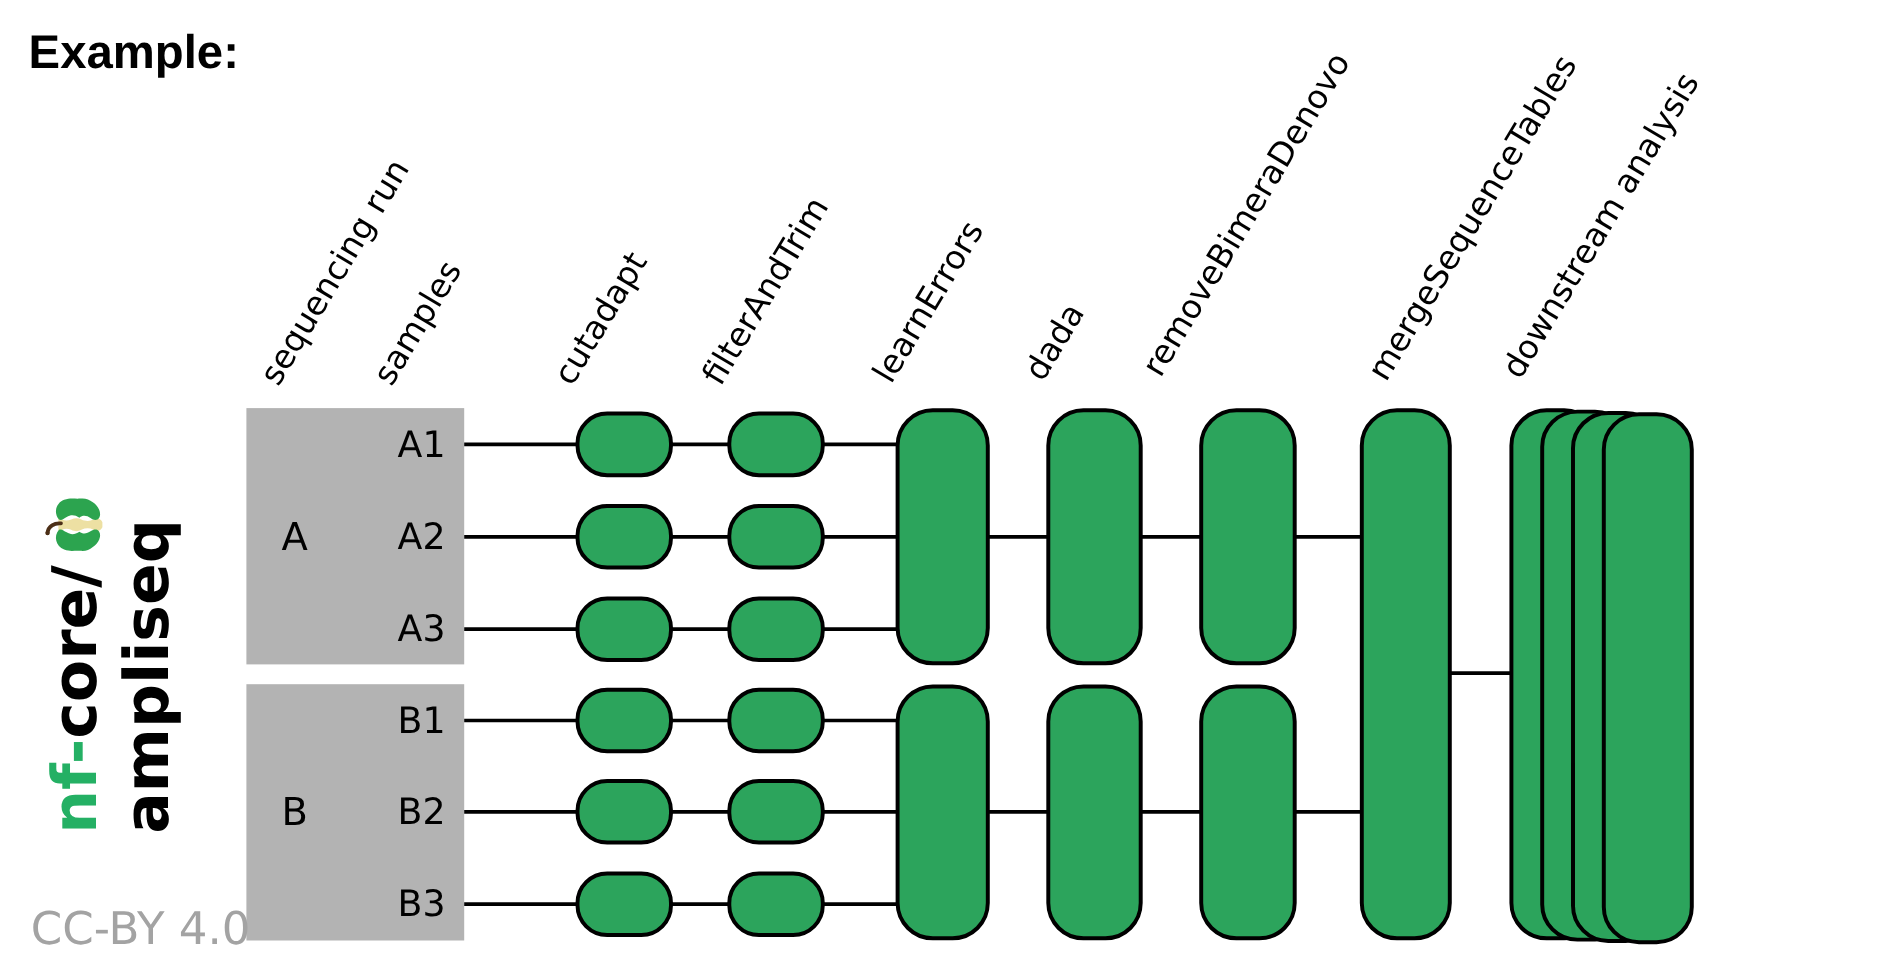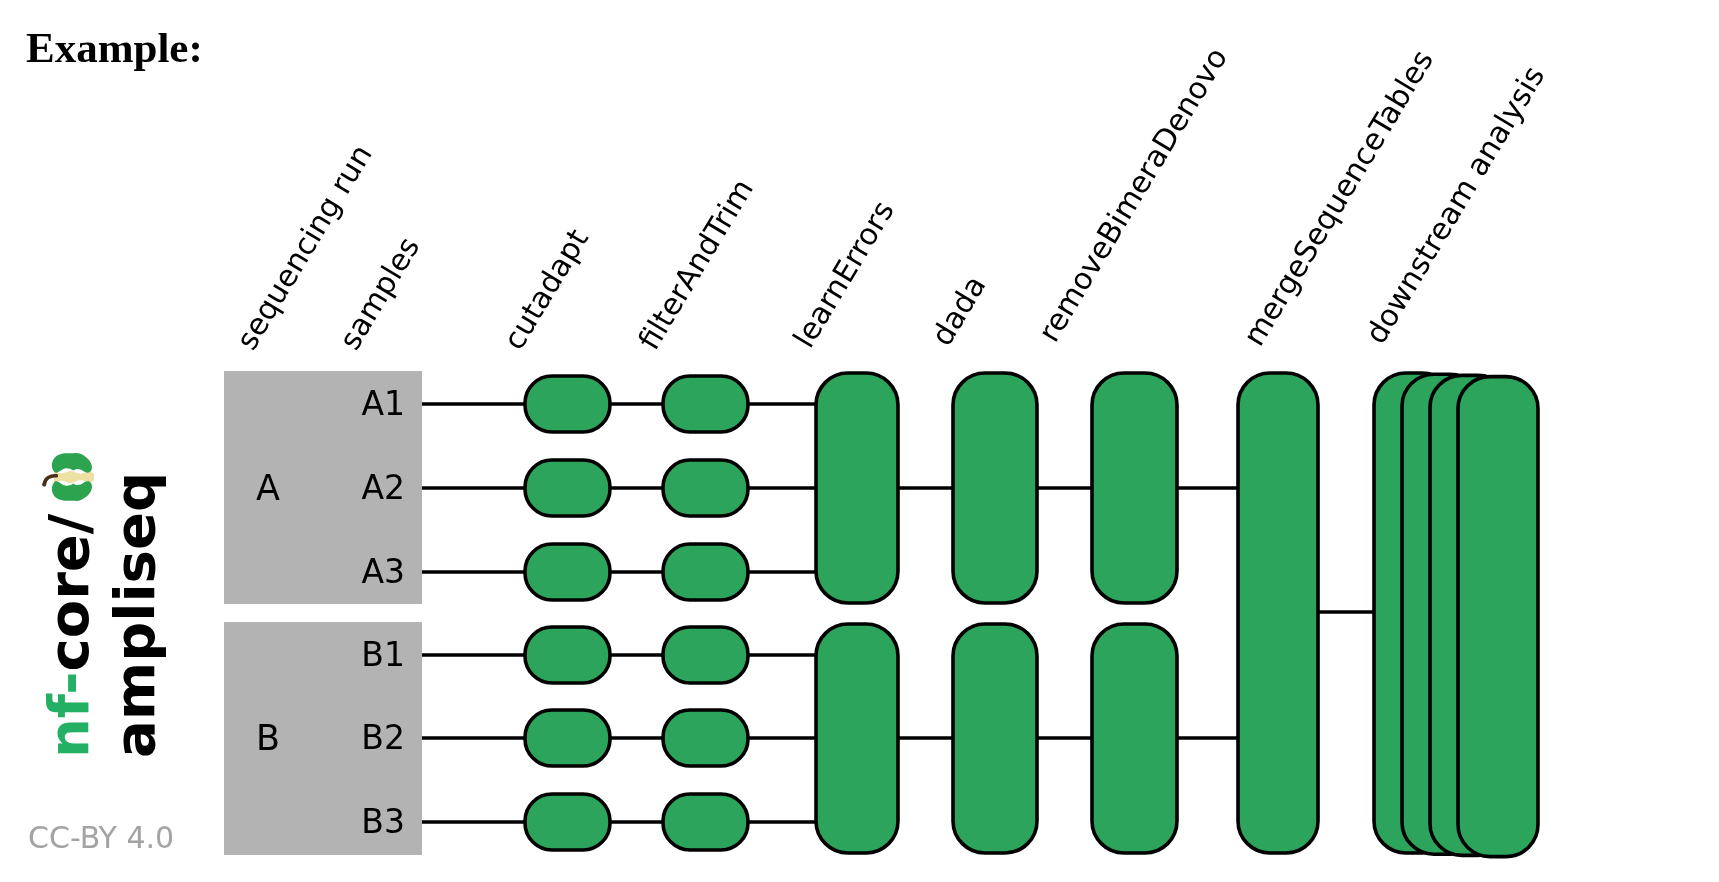--- a/index.html
+++ b/index.html
@@ -2,37 +2,37 @@
 <html><head>
 <meta charset="utf-8">
 <style>
   html,body{margin:0;padding:0;}
   body{
     width:1719px;height:882px;position:relative;overflow:hidden;background:#ffffff;
     font-family:"DejaVu Sans",sans-serif;
   }
   .title{
     position:absolute;left:26px;top:24px;
-    font-family:Liberation Serif, serif;font-weight:bold;
+    font-family:Liberation Sans, sans-serif;font-weight:bold;
     font-size:43px;line-height:48px;color:#000;white-space:nowrap;
   }
   .workflow{position:absolute;left:0;top:0;}
   .workflow text{font-family:"DejaVu Sans",sans-serif;fill:#000;}
   .logo{
     position:absolute;left:36px;top:758px;width:372px;height:150px;
     transform:rotate(-90deg);transform-origin:0 0;
     font-family:"DejaVu Sans",sans-serif;font-weight:bold;
     font-size:56px;line-height:66px;white-space:nowrap;color:#000;
   }
   .logo .nf{color:var(--logo-green,#24B064);}
   .logo .core{color:var(--logo-black,#000);}
   .logo .apple{width:58px;height:58px;vertical-align:-9px;margin-left:8px;}
   .license{
     position:absolute;left:28px;top:820px;
-    font-size:30px;color:var(--license-gray,#A3A3A3);
+    font-size:41px;color:var(--license-gray,#A3A3A3);
   }
 </style>
 </head>
 <body style="--node-green: #2CA45C; --node-border: #000000; --run-box-gray: #B3B3B3; --connector: #000000; --license-gray: #A3A3A3; --logo-green: #24B064; --logo-black: #000000; --apple-green: #2CA44F; --apple-core-cream: #EDE0A3; --apple-stem-brown: #4C2F17;">
 
 <div class="title">
   <div>Example:</div>
 </div>
 
 <svg class="workflow" width="1719" height="882" viewBox="0 0 1719 882">

